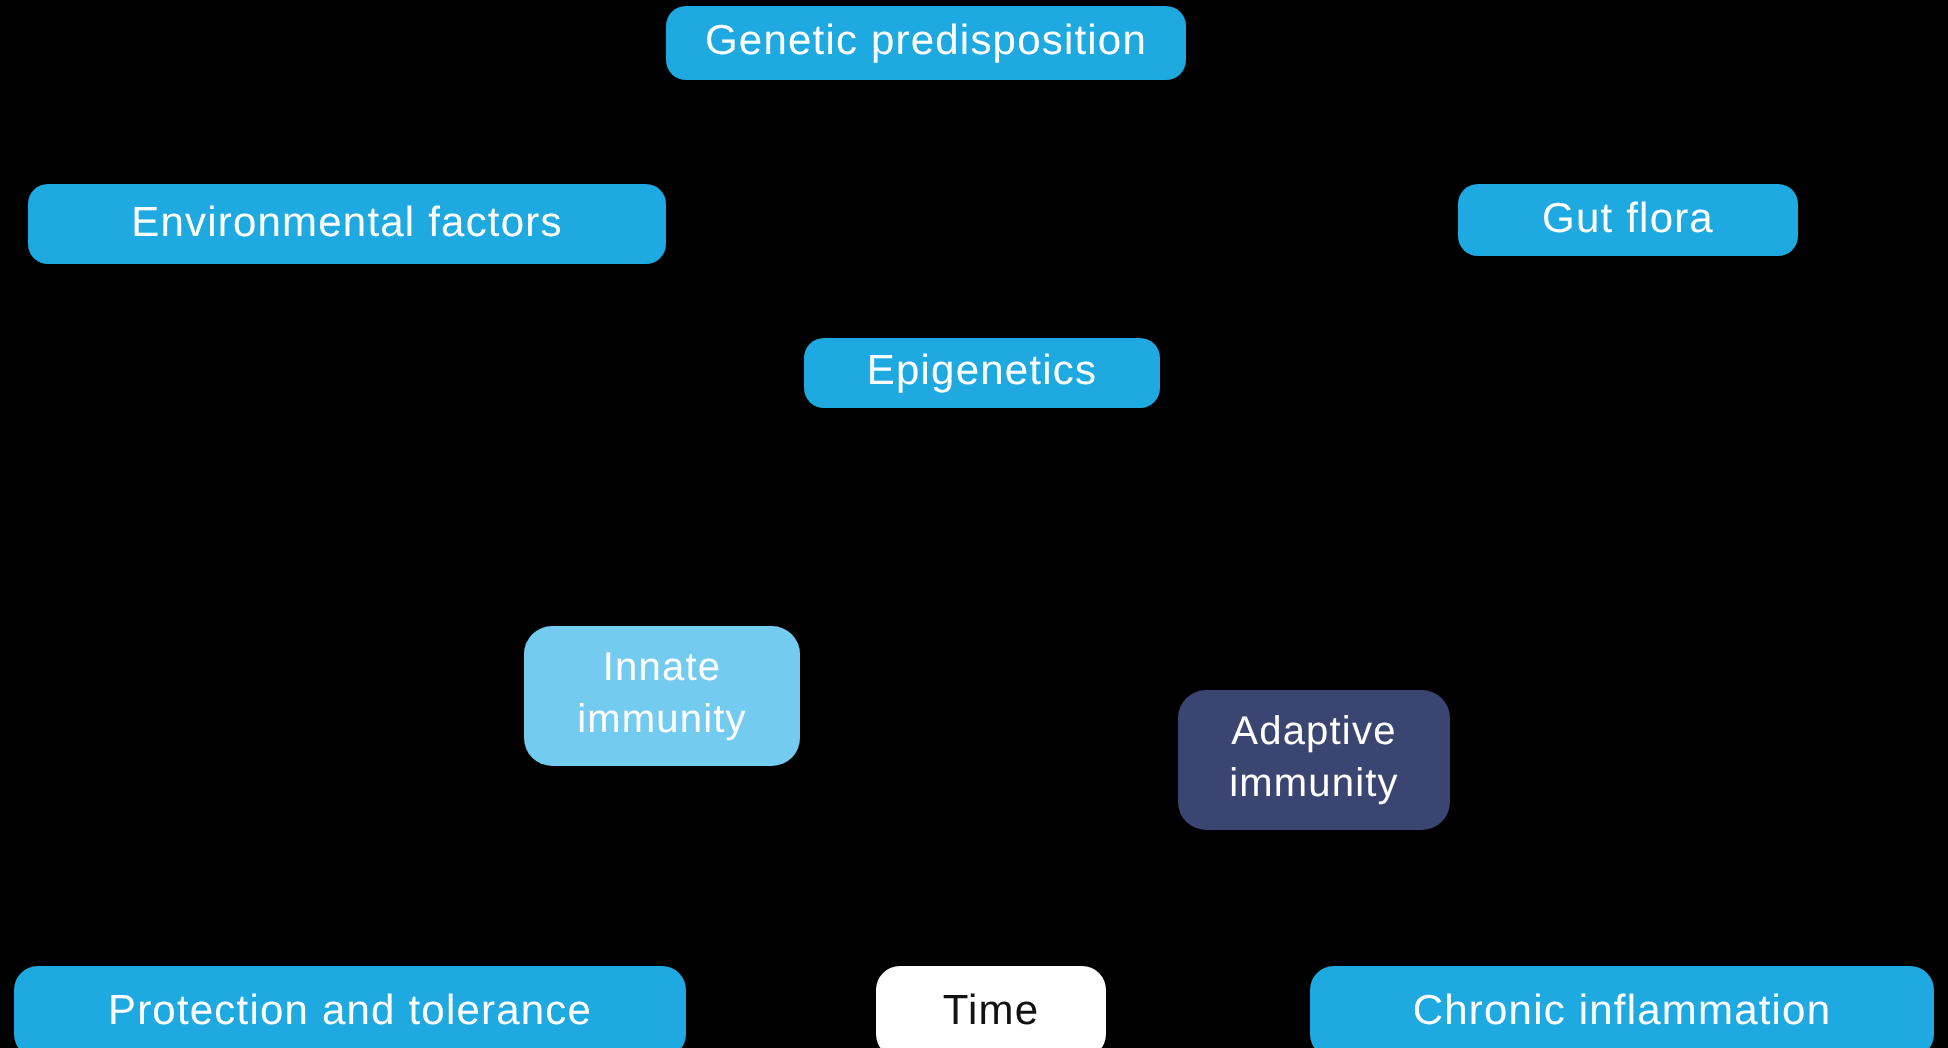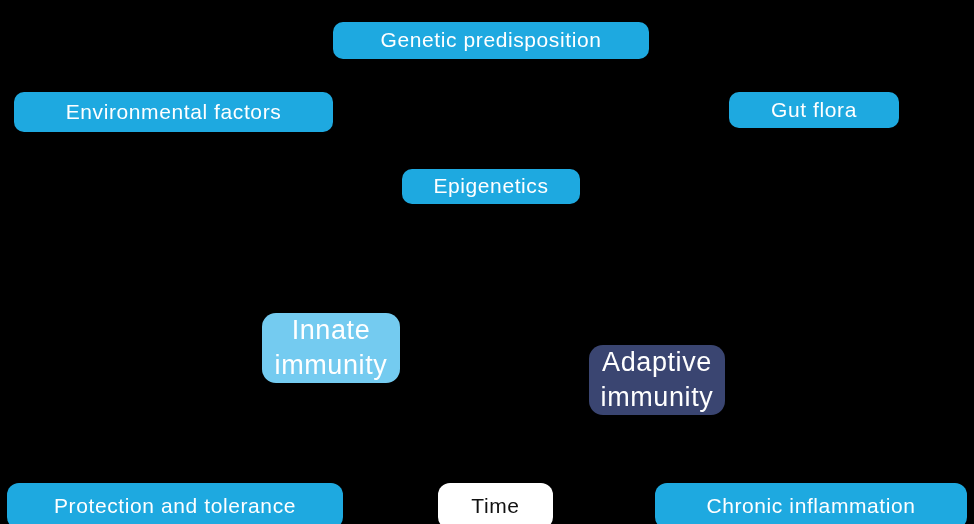--- a/index.html
+++ b/index.html
@@ -32,26 +32,26 @@
   }
   .variant-primary { background: var(--primary-box, #1ea9e0); }
   .variant-innate  { background: var(--innate-box, #74cbf0); }
   .variant-adaptive{ background: var(--adaptive-box, #3a4571); }
   .variant-time    {
     background: var(--time-box-bg, #ffffff);
     color: var(--time-text, #111111);
   }
   .two-line {
     white-space: normal;
-    font-size: 27px;
+    font-size: 20px;
     border-radius: 14px;
     padding: 0 4px;
   }
   
-  .node-genetic       { left: 333px; top: 22px;   width: 316px; height: 37px; }
+  .node-genetic       { left: 333px; top: 3px;   width: 260px; height: 37px; }
   .node-environmental { left: 14px;  top: 92px;  width: 319px; height: 40px; }
   .node-gut-flora     { left: 729px; top: 92px;  width: 170px; height: 36px; }
   .node-epigenetics   { left: 402px; top: 169px; width: 178px; height: 35px; }
   .node-innate        { left: 262px; top: 313px; width: 138px; height: 70px; }
   .node-adaptive      { left: 589px; top: 313px; width: 136px; height: 70px; margin-top: 32px; }
   .node-protection    { left: 7px;   top: 483px; width: 336px; height: 46px; border-radius: 12px; }
   .node-time          { left: 438px; top: 483px; width: 115px; height: 46px; border-radius: 12px; }
   .node-chronic       { left: 655px; top: 483px; width: 312px; height: 46px; border-radius: 12px; }
 </style>
 </head>

